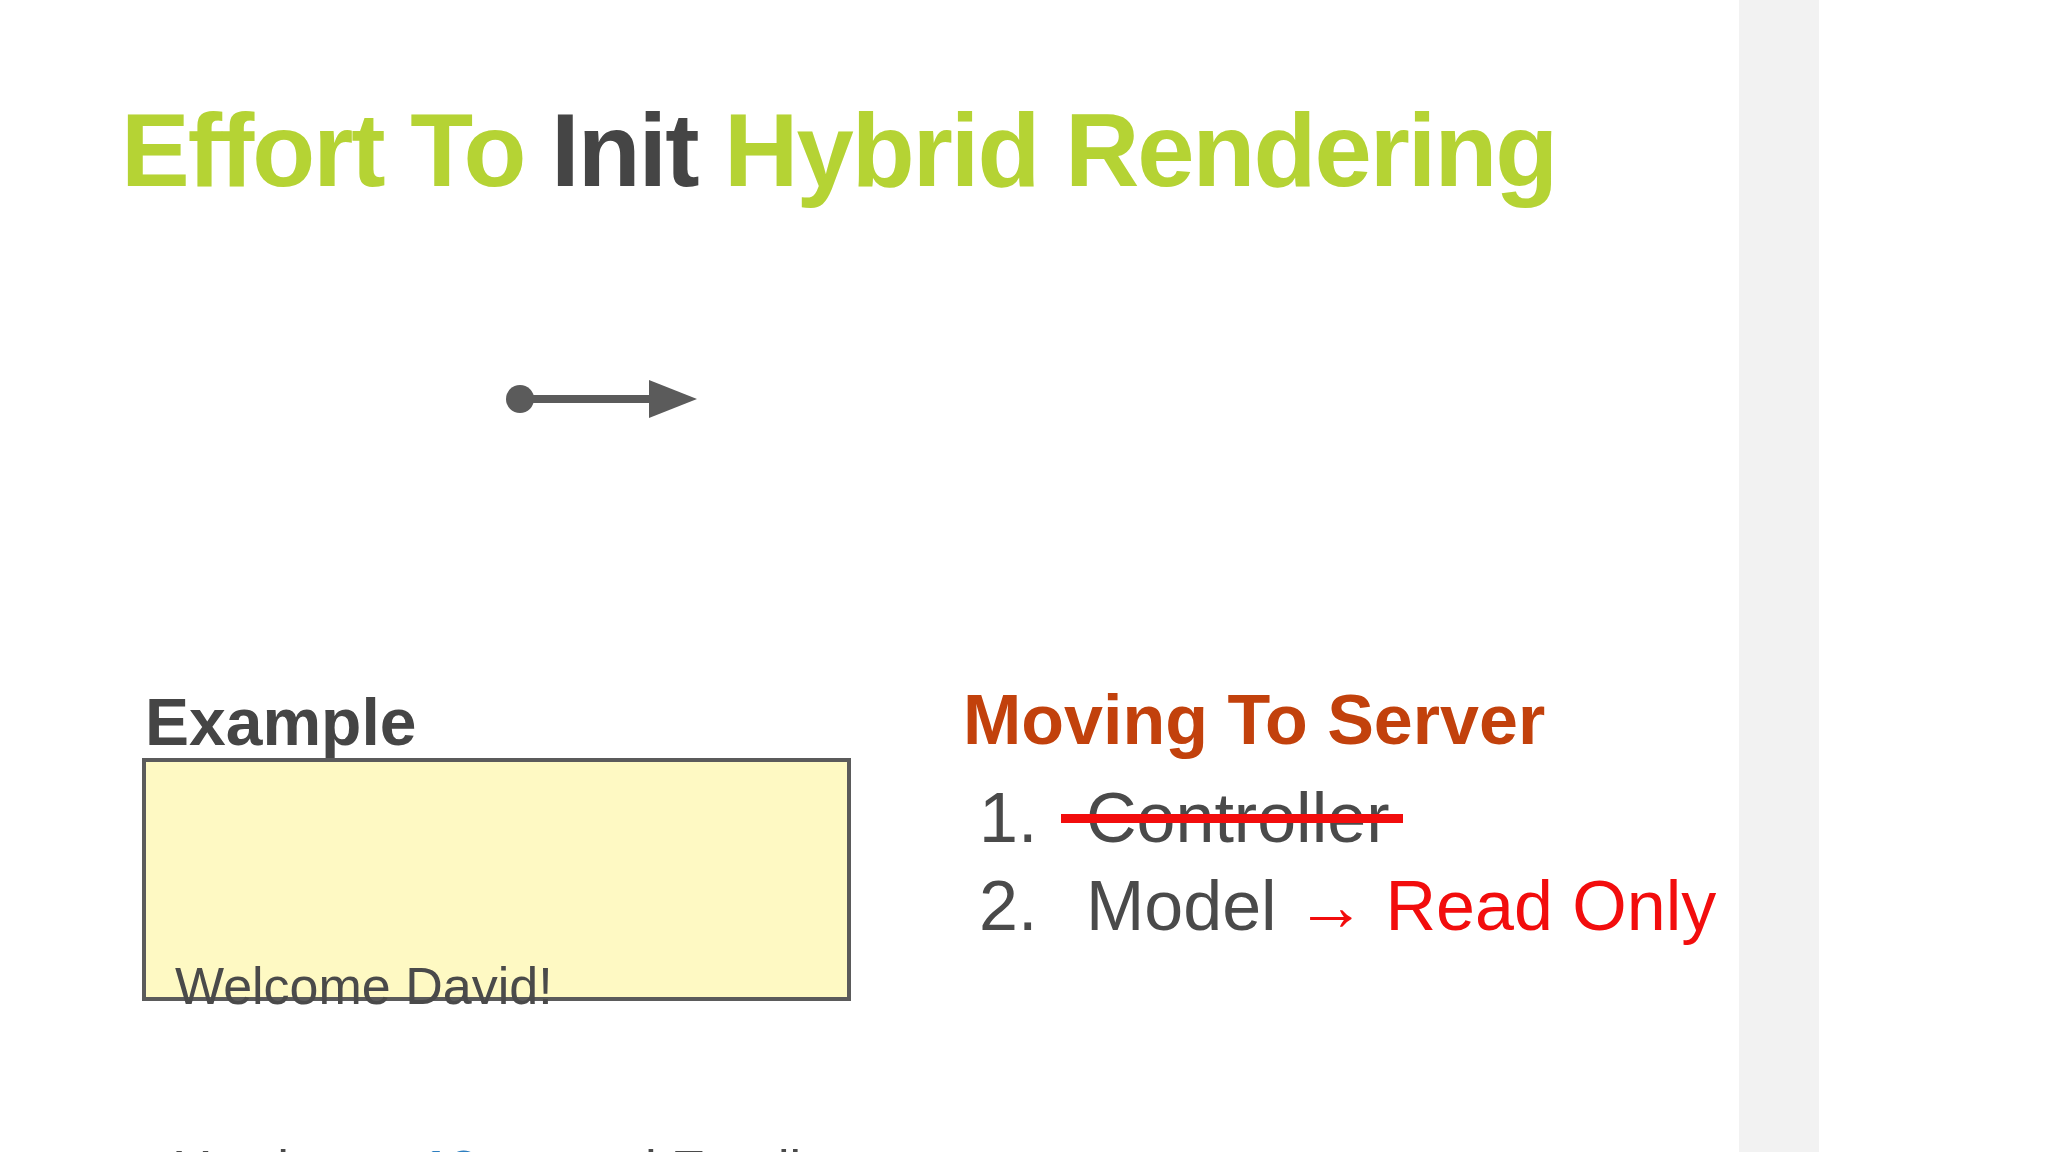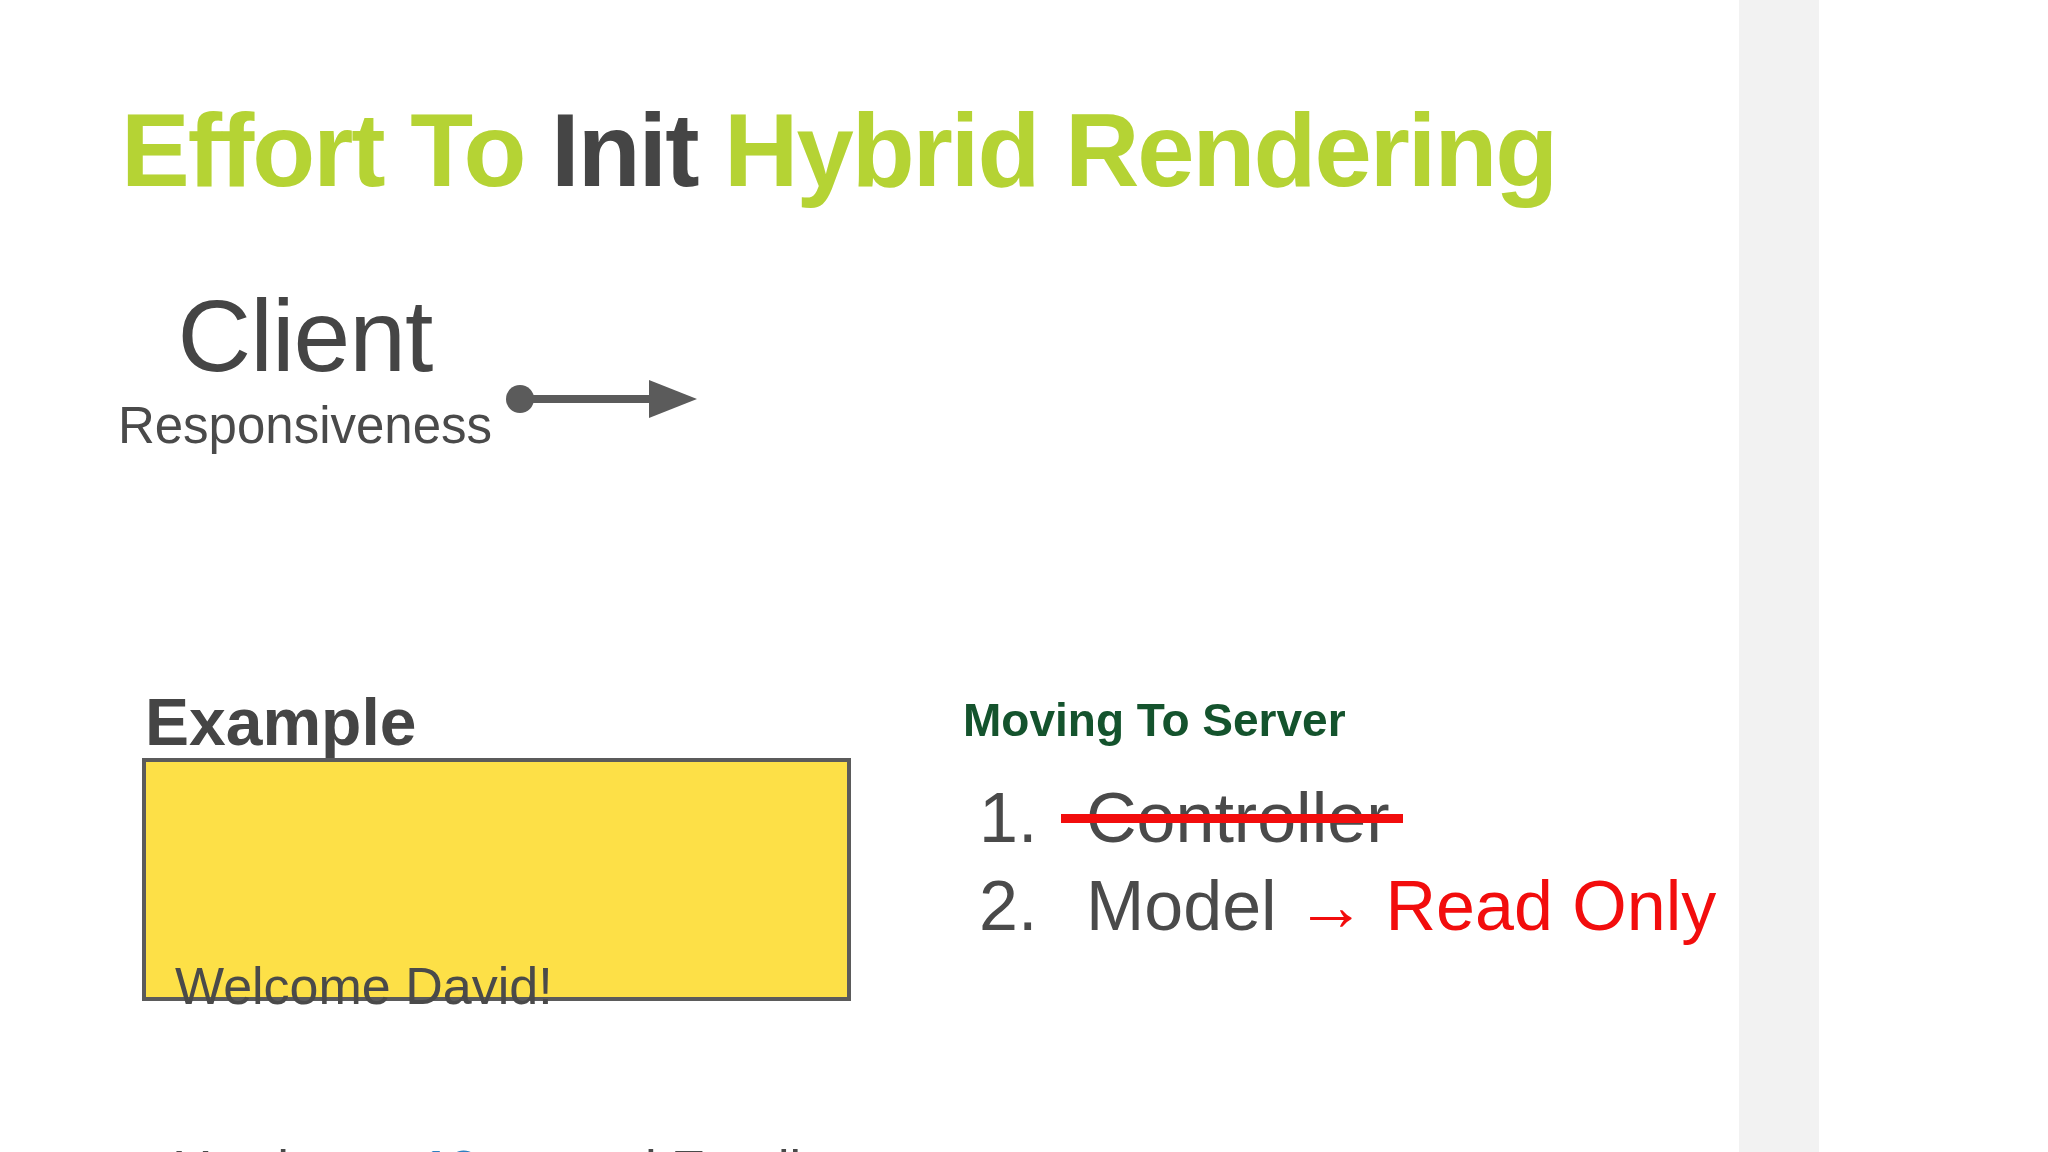--- a/index.html
+++ b/index.html
@@ -23,53 +23,49 @@
   .node-hybrid{left:695px;}
   .node-label{font-size:102px;line-height:112px;color:#454545;letter-spacing:-1px;}
   .node-sub{font-size:51px;line-height:56px;color:#4a4a4a;margin-top:6px;}
   .arrow{position:absolute;left:497px;top:373px;}
   
   .example-heading{
     position:absolute;left:145px;top:686px;font-size:66px;font-weight:bold;line-height:72px;color:#454545;
   }
   .card{
     position:absolute;left:142px;top:758px;width:709px;height:243px;box-sizing:border-box;
-    background:#fde047;border:4px solid #5b5b5b;
+    background:#fef9c3;border:4px solid #5b5b5b;
   }
   .card-text{
     position:absolute;left:29px;top:72px;font-size:52px;line-height:61px;color:#4a4a4a;white-space:pre;
   }
   .count{
     color:#2e7fc0;font-weight:bold;margin-left:14px;
     border-bottom:6px solid #2e7fc0;padding:0 2px 0 2px;
   }
   
   .server-col{position:absolute;left:963px;top:682px;width:830px;}
-  .server-heading{font-size:46px;font-weight:bold;line-height:76px;color:#14532d;white-space:nowrap;}
+  .server-heading{font-size:70px;font-weight:bold;line-height:76px;color:#c2410c;white-space:nowrap;}
   .server-list{margin:16px;padding:0;list-style:none;}
   .server-item{font-size:70px;line-height:88px;color:#4a4a4a;white-space:nowrap;}
   .item-number{display:inline-block;width:107px;}
   .item-suffix{color:#f20d0d;}
   .struck{position:relative;display:inline-block;}
   .struck::after{
     content:"";position:absolute;left:-25px;right:-14px;top:46%;height:9px;background:#f20d0d;
   }
 </style>
 </head>
 <body>
 
 <div class="canvas">
   <div class="right-shade"></div>
 
   <h1 class="title"><span class="green">Effort To </span><span class="dark">Init</span><span class="green"> Hybrid Rendering</span></h1>
 
-  <div class="node node-client">
-    <div class="node-label">Client</div>
-    <div class="node-sub">Responsiveness</div>
-  </div>
 
   <svg class="arrow" width="210" height="52" viewBox="0 0 210 52">
     <circle cx="23" cy="26" r="14" fill="#5b5b5b"></circle>
     <line x1="23" y1="26" x2="158" y2="26" stroke="#5b5b5b" stroke-width="8"></line>
     <polygon points="152,7 152,45 200,26" fill="#5b5b5b"></polygon>
   </svg>
 
 
   <div class="example-heading">Example</div>
 

